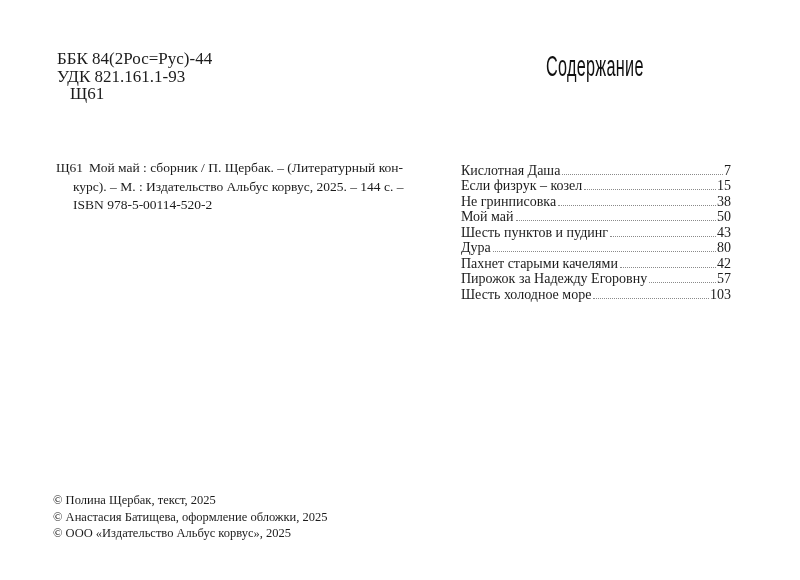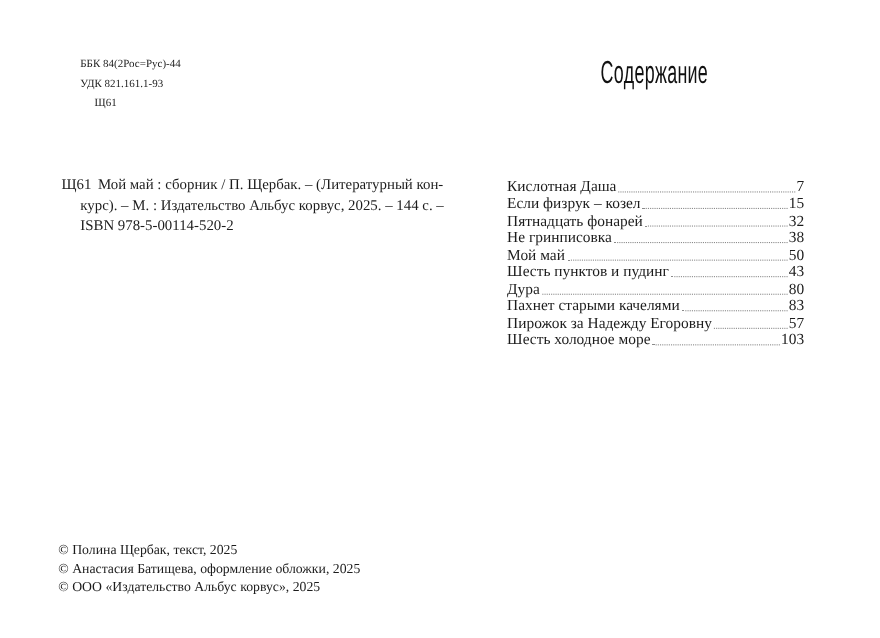--- a/index.html
+++ b/index.html
@@ -11,24 +11,23 @@
     overflow: hidden;
     font-family: "Liberation Serif", serif;
     color: #1c1c1c;
   }
 
   
   .bbk-block {
     position: absolute;
     left: 57px;
     top: 50px;
-    font-size: 10px;
+    font-size: 17px;
     line-height: 17.5px;
     white-space: nowrap;
-    margin-left: 16px;
   }
   .bbk-line-indent { padding-left: 13px; }
 
   .catalog-card {
     position: absolute;
     left: 56px;
     top: 159px;
     font-size: 13.5px;
     line-height: 18.5px;
     white-space: nowrap;
@@ -128,25 +127,20 @@
     <span class="toc-row-title">Кислотная Даша</span>
     <span class="toc-dots"></span>
     <span class="toc-row-page">7</span>
   </div>
   <div class="toc-row">
     <span class="toc-row-title">Если физрук – козел</span>
     <span class="toc-dots"></span>
     <span class="toc-row-page">15</span>
   </div>
   <div class="toc-row">
-    <span class="toc-row-title">Пятнадцать фонарей</span>
-    <span class="toc-dots"></span>
-    <span class="toc-row-page">32</span>
-  </div>
-  <div class="toc-row">
     <span class="toc-row-title">Не гринписовка</span>
     <span class="toc-dots"></span>
     <span class="toc-row-page">38</span>
   </div>
   <div class="toc-row">
     <span class="toc-row-title">Мой май</span>
     <span class="toc-dots"></span>
     <span class="toc-row-page">50</span>
   </div>
   <div class="toc-row">
@@ -155,21 +149,21 @@
     <span class="toc-row-page">43</span>
   </div>
   <div class="toc-row">
     <span class="toc-row-title">Дура</span>
     <span class="toc-dots"></span>
     <span class="toc-row-page">80</span>
   </div>
   <div class="toc-row">
     <span class="toc-row-title">Пахнет старыми качелями</span>
     <span class="toc-dots"></span>
-    <span class="toc-row-page">83</span>
+    <span class="toc-row-page">42</span>
   </div>
   <div class="toc-row">
     <span class="toc-row-title">Пирожок за Надежду Егоровну</span>
     <span class="toc-dots"></span>
     <span class="toc-row-page">57</span>
   </div>
   <div class="toc-row">
     <span class="toc-row-title">Шесть холодное море</span>
     <span class="toc-dots"></span>
     <span class="toc-row-page">103</span>

